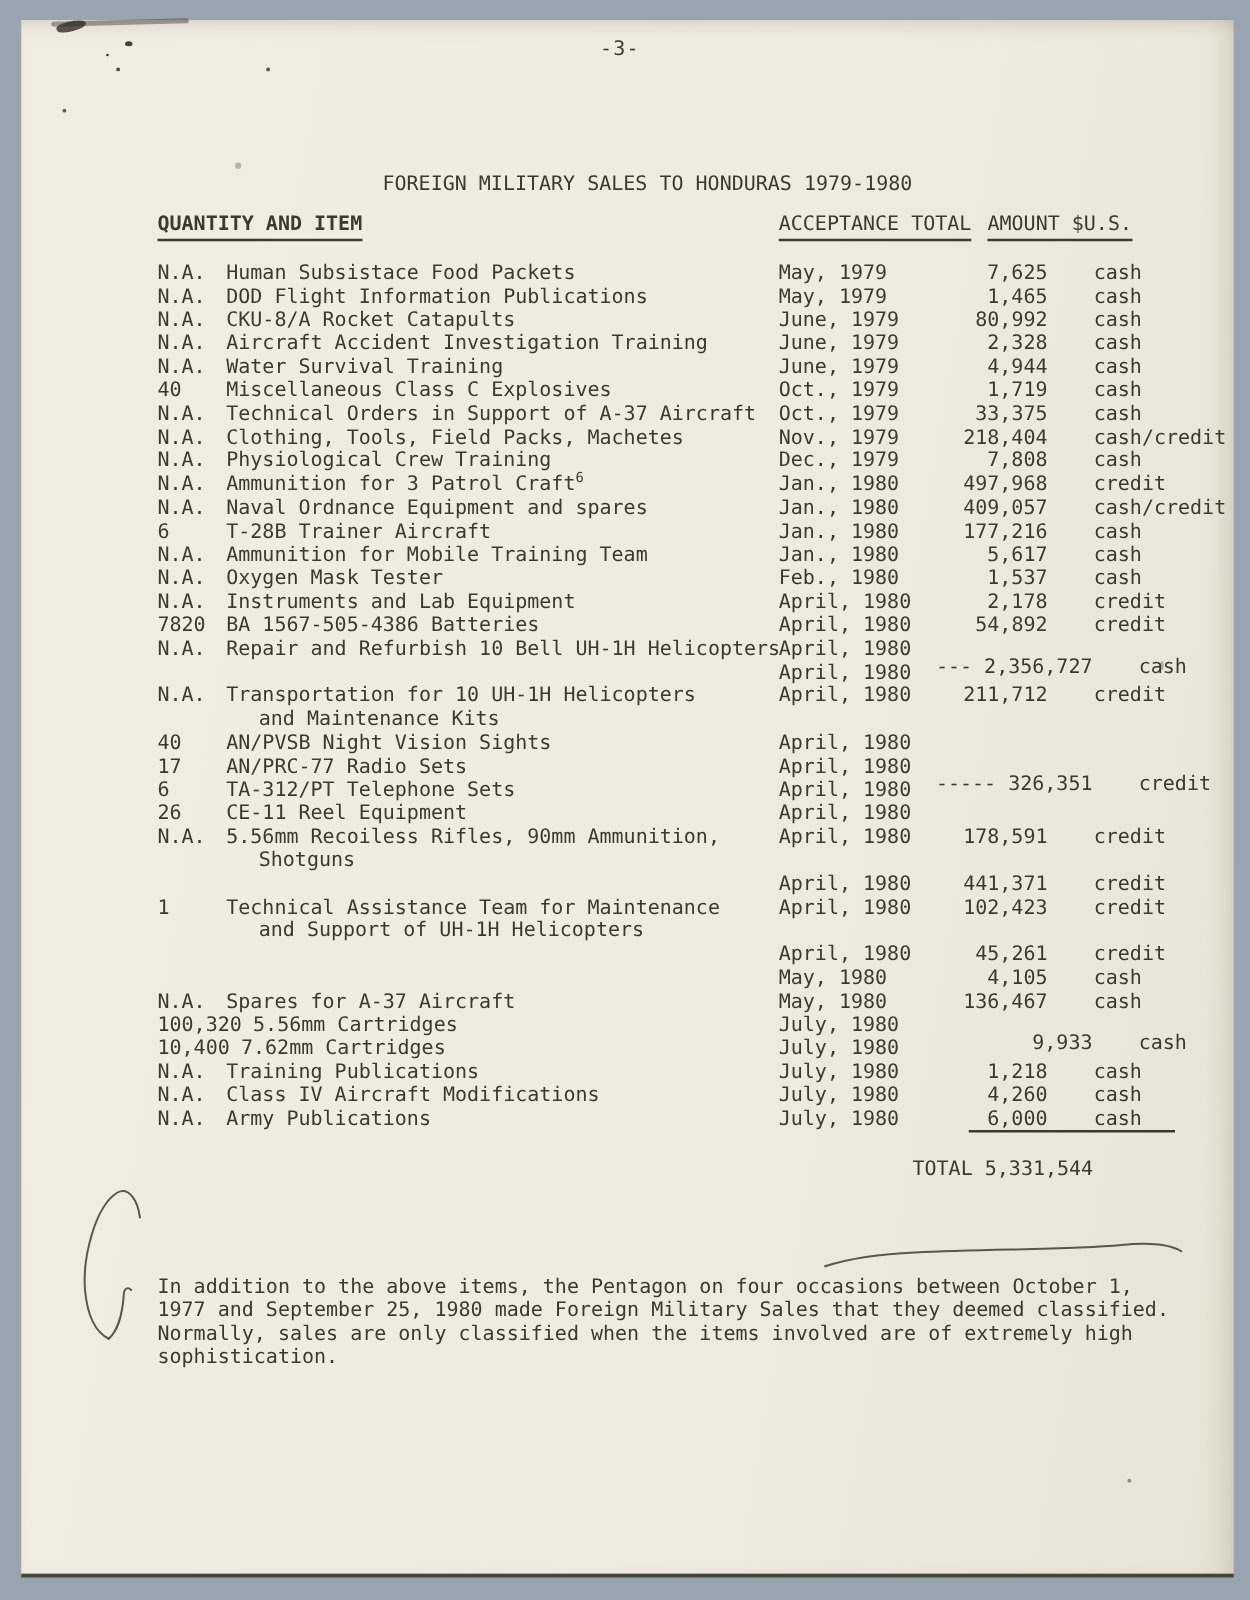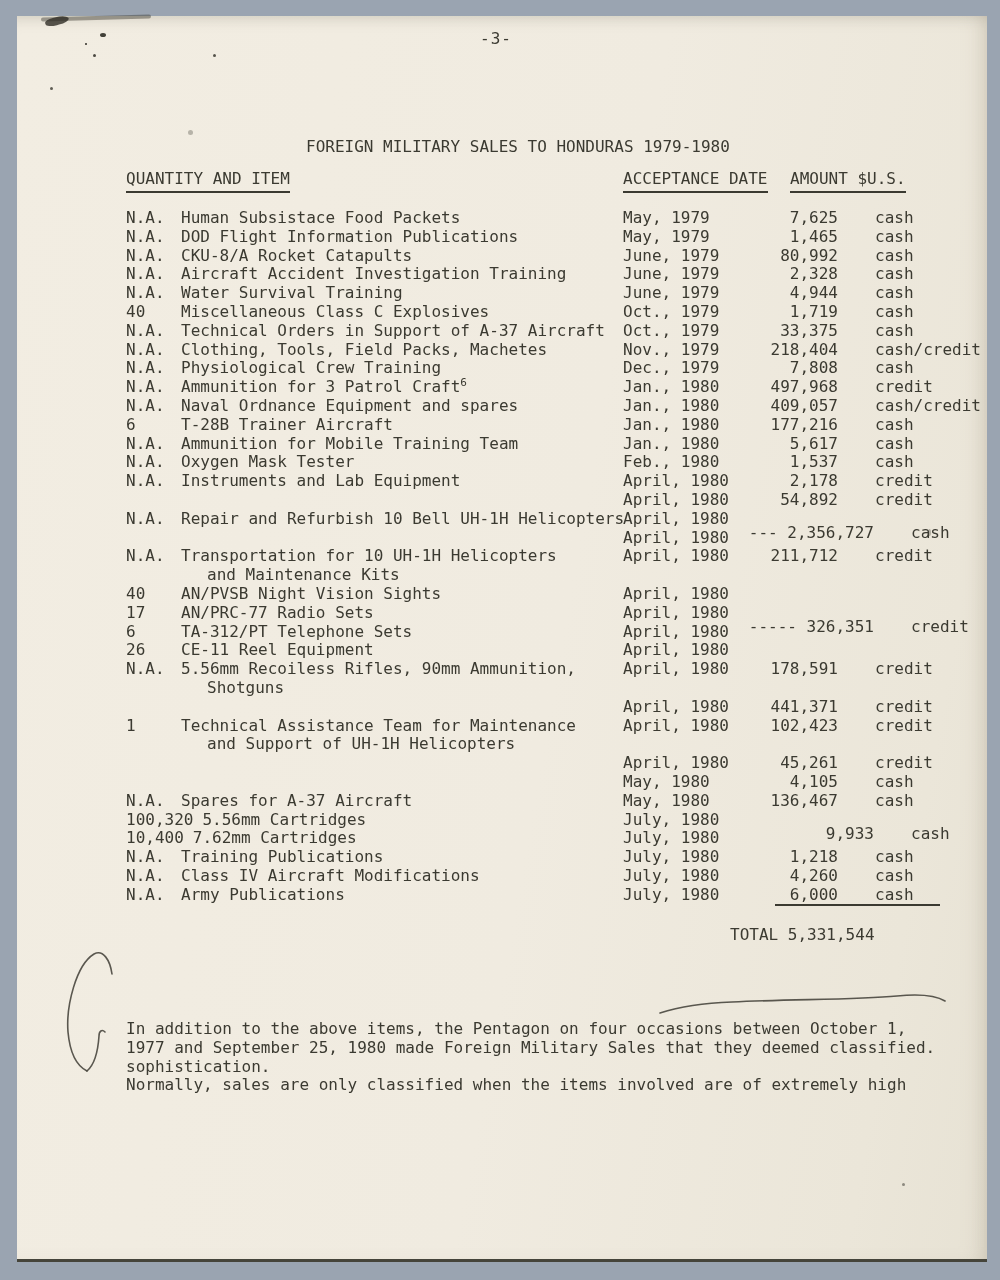--- a/index.html
+++ b/index.html
@@ -12,21 +12,21 @@
   .paper{
     position:absolute;left:17px;top:16px;width:970px;height:1243px;
     background:linear-gradient(100deg,#f2ede2 0%,#f0ebe0 55%,#ebe6d9 88%,#e7e2d4 100%);
     border-bottom:3px solid #45443a;
     box-shadow: inset -16px 0 22px -14px rgba(140,130,110,.35),
                 inset 0 14px 16px -14px rgba(90,86,72,.25);
   }
   .pgnum{position:absolute;top:13px;left:463px;white-space:pre;letter-spacing:1px;}
   .title{position:absolute;top:121px;left:289px;white-space:pre;}
   .colhead{position:absolute;top:153px;white-space:pre;border-bottom:2px solid #3b3a31;padding-bottom:3px;}
-  .ch-item{left:109px;}
+  .ch-item{left:109px;font-weight:bold;}
   .ch-date{left:606px;}
   .ch-amt{left:773px;}
 
   .table{position:absolute;left:0;top:193px;width:885px;}
   .trow{position:relative;height:18.8px;line-height:18.8px;white-space:pre;}
   .flow{position:absolute;left:109px;top:0;white-space:pre;}
   .qty{display:inline-block;min-width:46px;padding-right:9px;white-space:pre;}
   .cont-item{position:absolute;left:190px;top:0;}
   .date{position:absolute;left:606px;top:0;}
   .amt{position:absolute;left:572px;width:249px;text-align:right;top:0;}
@@ -59,40 +59,40 @@
   <div class="speck" style="left:196px;top:38px;width:3px;height:3px;opacity:.8;"></div>
   <div class="speck" style="left:33px;top:71px;width:3px;height:3px;opacity:.75;"></div>
   <div class="speck" style="left:171px;top:114px;width:5px;height:5px;opacity:.3;"></div>
   <div class="speck" style="left:911px;top:513px;width:3px;height:7px;opacity:.3;"></div>
   <div class="speck" style="left:885px;top:1167px;width:3px;height:3px;opacity:.5;"></div>
 
   <div class="pgnum">-3-</div>
   <div class="title">FOREIGN MILITARY SALES TO HONDURAS 1979-1980</div>
 
   <div class="colhead ch-item">QUANTITY AND ITEM</div>
-  <div class="colhead ch-date">ACCEPTANCE DATE</div>
+  <div class="colhead ch-date">ACCEPTANCE TOTAL</div>
   <div class="colhead ch-amt">AMOUNT $U.S.</div>
 
   <div class="table">
       <div class="trow"><div class="flow"><span class="qty">N.A.</span><span class="item">Human Subsistace Food Packets</span></div><span class="date">May, 1979</span><span class="amt">7,625</span><span class="tender">cash</span></div>
       <div class="trow"><div class="flow"><span class="qty">N.A.</span><span class="item">DOD Flight Information Publications</span></div><span class="date">May, 1979</span><span class="amt">1,465</span><span class="tender">cash</span></div>
       <div class="trow"><div class="flow"><span class="qty">N.A.</span><span class="item">CKU-8/A Rocket Catapults</span></div><span class="date">June, 1979</span><span class="amt">80,992</span><span class="tender">cash</span></div>
       <div class="trow"><div class="flow"><span class="qty">N.A.</span><span class="item">Aircraft Accident Investigation Training</span></div><span class="date">June, 1979</span><span class="amt">2,328</span><span class="tender">cash</span></div>
       <div class="trow"><div class="flow"><span class="qty">N.A.</span><span class="item">Water Survival Training</span></div><span class="date">June, 1979</span><span class="amt">4,944</span><span class="tender">cash</span></div>
       <div class="trow"><div class="flow"><span class="qty">40</span><span class="item">Miscellaneous Class C Explosives</span></div><span class="date">Oct., 1979</span><span class="amt">1,719</span><span class="tender">cash</span></div>
       <div class="trow"><div class="flow"><span class="qty">N.A.</span><span class="item">Technical Orders in Support of A-37 Aircraft</span></div><span class="date">Oct., 1979</span><span class="amt">33,375</span><span class="tender">cash</span></div>
       <div class="trow"><div class="flow"><span class="qty">N.A.</span><span class="item">Clothing, Tools, Field Packs, Machetes</span></div><span class="date">Nov., 1979</span><span class="amt">218,404</span><span class="tender">cash/credit</span></div>
       <div class="trow"><div class="flow"><span class="qty">N.A.</span><span class="item">Physiological Crew Training</span></div><span class="date">Dec., 1979</span><span class="amt">7,808</span><span class="tender">cash</span></div>
       <div class="trow"><div class="flow"><span class="qty">N.A.</span><span class="item">Ammunition for 3 Patrol Craft<sup>6</sup></span></div><span class="date">Jan., 1980</span><span class="amt">497,968</span><span class="tender">credit</span></div>
       <div class="trow"><div class="flow"><span class="qty">N.A.</span><span class="item">Naval Ordnance Equipment and spares</span></div><span class="date">Jan., 1980</span><span class="amt">409,057</span><span class="tender">cash/credit</span></div>
       <div class="trow"><div class="flow"><span class="qty">6</span><span class="item">T-28B Trainer Aircraft</span></div><span class="date">Jan., 1980</span><span class="amt">177,216</span><span class="tender">cash</span></div>
       <div class="trow"><div class="flow"><span class="qty">N.A.</span><span class="item">Ammunition for Mobile Training Team</span></div><span class="date">Jan., 1980</span><span class="amt">5,617</span><span class="tender">cash</span></div>
       <div class="trow"><div class="flow"><span class="qty">N.A.</span><span class="item">Oxygen Mask Tester</span></div><span class="date">Feb., 1980</span><span class="amt">1,537</span><span class="tender">cash</span></div>
       <div class="trow"><div class="flow"><span class="qty">N.A.</span><span class="item">Instruments and Lab Equipment</span></div><span class="date">April, 1980</span><span class="amt">2,178</span><span class="tender">credit</span></div>
-      <div class="trow"><span class="date">April, 1980</span><span class="amt">54,892</span><span class="tender">credit</span></div>
+      <div class="trow"><div class="flow"><span class="qty">7820</span><span class="item">BA 1567-505-4386 Batteries</span></div><span class="date">April, 1980</span><span class="amt">54,892</span><span class="tender">credit</span></div>
       <div class="trow"><div class="flow"><span class="qty">N.A.</span><span class="item">Repair and Refurbish 10 Bell UH-1H Helicopters</span></div><span class="date">April, 1980</span></div>
       <div class="trow"><span class="date">April, 1980</span></div>
       <div class="trow"><div class="flow"><span class="qty">N.A.</span><span class="item">Transportation for 10 UH-1H Helicopters</span></div><span class="date">April, 1980</span><span class="amt">211,712</span><span class="tender">credit</span></div>
       <div class="trow"><span class="cont-item">and Maintenance Kits</span></div>
       <div class="trow"><div class="flow"><span class="qty">40</span><span class="item">AN/PVSB Night Vision Sights</span></div><span class="date">April, 1980</span></div>
       <div class="trow"><div class="flow"><span class="qty">17</span><span class="item">AN/PRC-77 Radio Sets</span></div><span class="date">April, 1980</span></div>
       <div class="trow"><div class="flow"><span class="qty">6</span><span class="item">TA-312/PT Telephone Sets</span></div><span class="date">April, 1980</span></div>
       <div class="trow"><div class="flow"><span class="qty">26</span><span class="item">CE-11 Reel Equipment</span></div><span class="date">April, 1980</span></div>
       <div class="trow"><div class="flow"><span class="qty">N.A.</span><span class="item">5.56mm Recoiless Rifles, 90mm Ammunition,</span></div><span class="date">April, 1980</span><span class="amt">178,591</span><span class="tender">credit</span></div>
       <div class="trow"><span class="cont-item">Shotguns</span></div>
@@ -112,22 +112,22 @@
       <div class="group-line" style="top: 616px;"><span class="amt">9,933</span><span class="tender">cash</span></div>
     </div>
 
   <div class="amount-underline"></div>
 
   <div class="total"><span>TOTAL</span> <span>5,331,544</span></div>
 
   <div class="note">
     <div>In addition to the above items, the Pentagon on four occasions between October 1,</div>
     <div>1977 and September 25, 1980 made Foreign Military Sales that they deemed classified.</div>
+    <div>Normally, sales are only classified when the items involved are of extremely high</div>
     <div>sophistication.</div>
-    <div>Normally, sales are only classified when the items involved are of extremely high</div>
   </div>
 
   <svg class="marks" viewBox="0 0 970 1243">
     <path d="M 95 958 C 93 944, 86 933, 77 938 C 59 949, 49 990, 51 1016 C 53 1038, 60 1050, 70 1055"></path>
     <path d="M 70 1055 C 77 1049, 81 1035, 82 1020 C 82 1015, 85 1013, 88 1016"></path>
     <path d="M 643 997 C 665 990, 690 987, 715 986 C 775 983, 838 984, 880 980 C 900 978, 918 979, 928 985"></path>
   </svg>
 
 </div>
 

